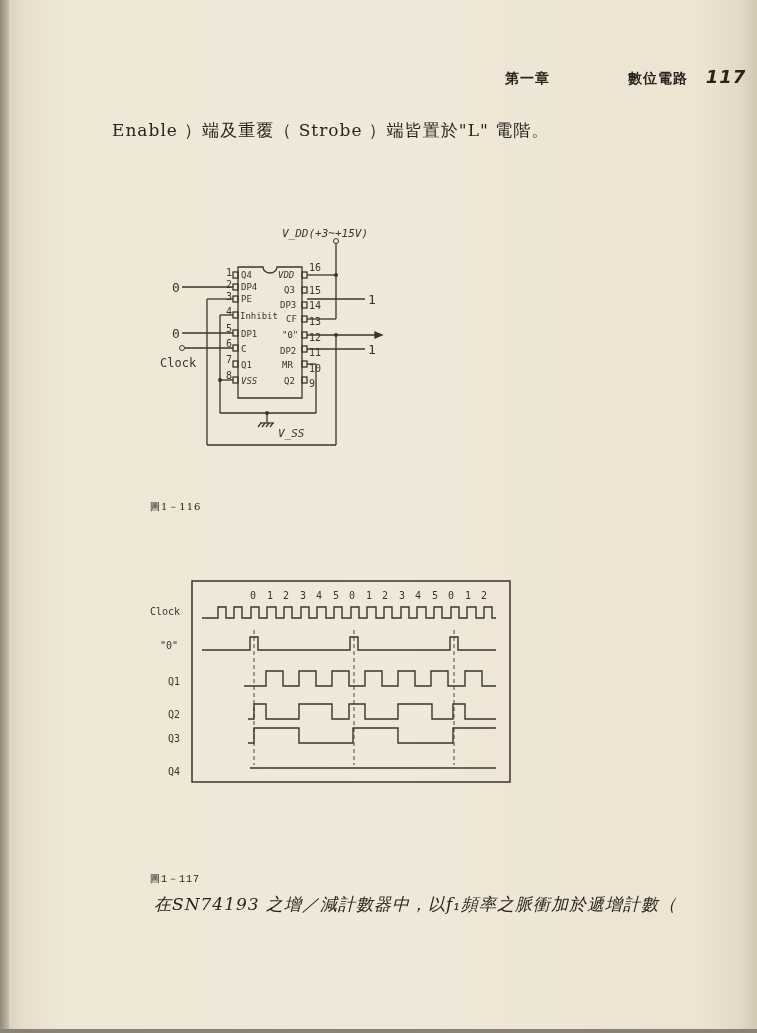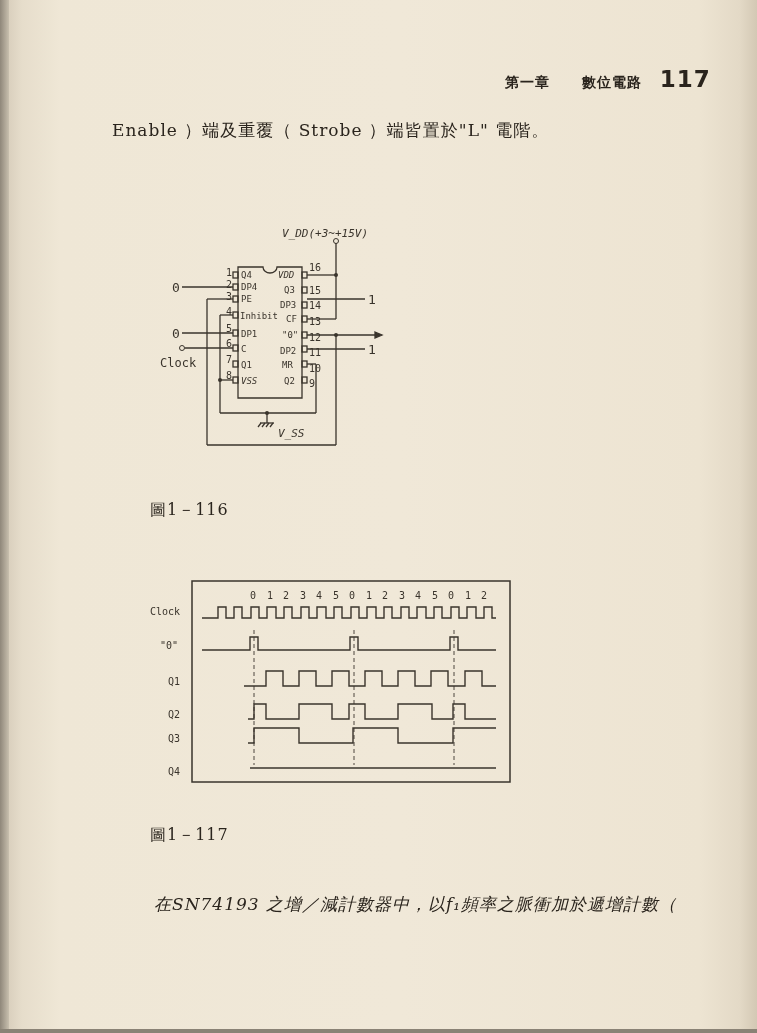--- a/index.html
+++ b/index.html
@@ -21,35 +21,35 @@
     .bottom-edge {
       position: absolute; left: 0; bottom: 0; width: 757px; height: 4px;
       background: #8a8275;
     }
     .header {
       position: absolute; top: 66px; left: 505px;
       font-size: 14px; font-weight: bold; letter-spacing: 1px;
       font-family: "DejaVu Sans", sans-serif;
     }
     .header .chapter { margin-right: 26px; }
-    .header .section { margin-right: 12px; }
-    .header .pageno { font-size: 23px; }
+    .header .section { margin-right: 12px; margin-left: 46px; }
+    .header .pageno { font-style: italic; font-size: 18px; }
     .para {
       position: absolute; left: 112px; width: 590px;
       font-size: 17px; line-height: 33px; letter-spacing: 1px;
     }
     .para1 { top: 114px; }
     .para2 { top: 888px; }
     .indent { padding-left: 42px; font-style: italic; }
     .caption {
       position: absolute; left: 150px;
-      font-size: 16px; letter-spacing: 1px;
+      font-size: 10px; letter-spacing: 1px;
     }
     .cap1 { top: 500px; }
-    .cap2 { top: 825px; }
+    .cap2 { top: 872px; font-family: Liberation Mono, monospace; }
     svg text { font-family: "DejaVu Sans Mono", "Liberation Mono", monospace; fill: #3a342c; }
     .circuit { position: absolute; left: 160px; top: 215px; }
     .timing { position: absolute; left: 150px; top: 575px; }
   </style>
 </head>
 <body>
 
 <div class="page"></div>
 <div class="spine"></div>
 <div class="bottom-edge"></div>

